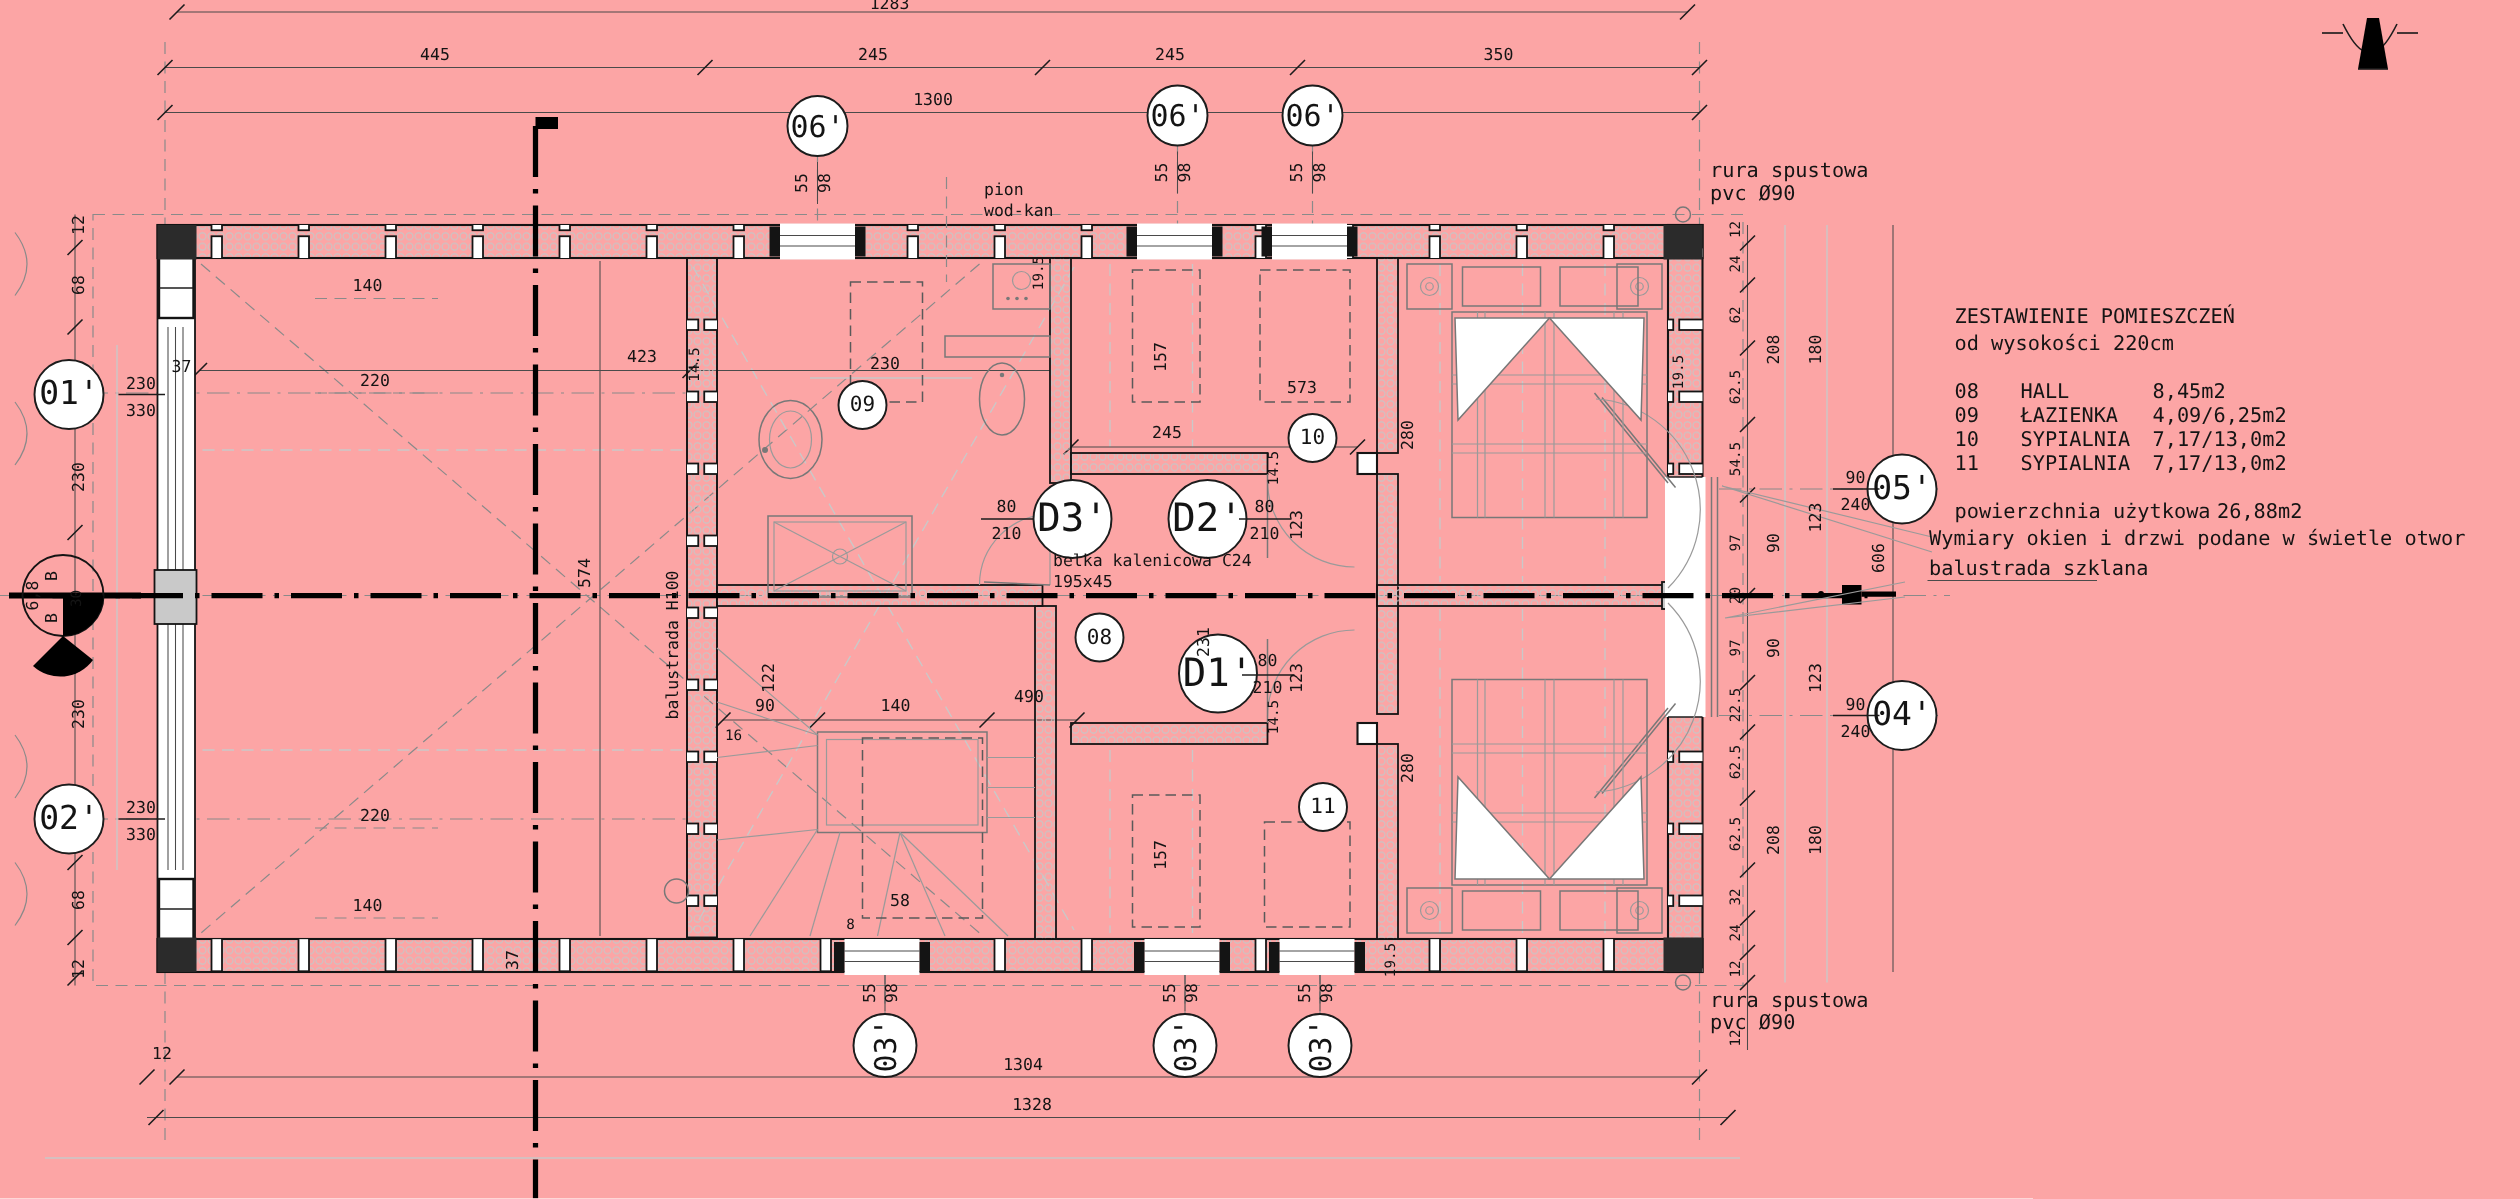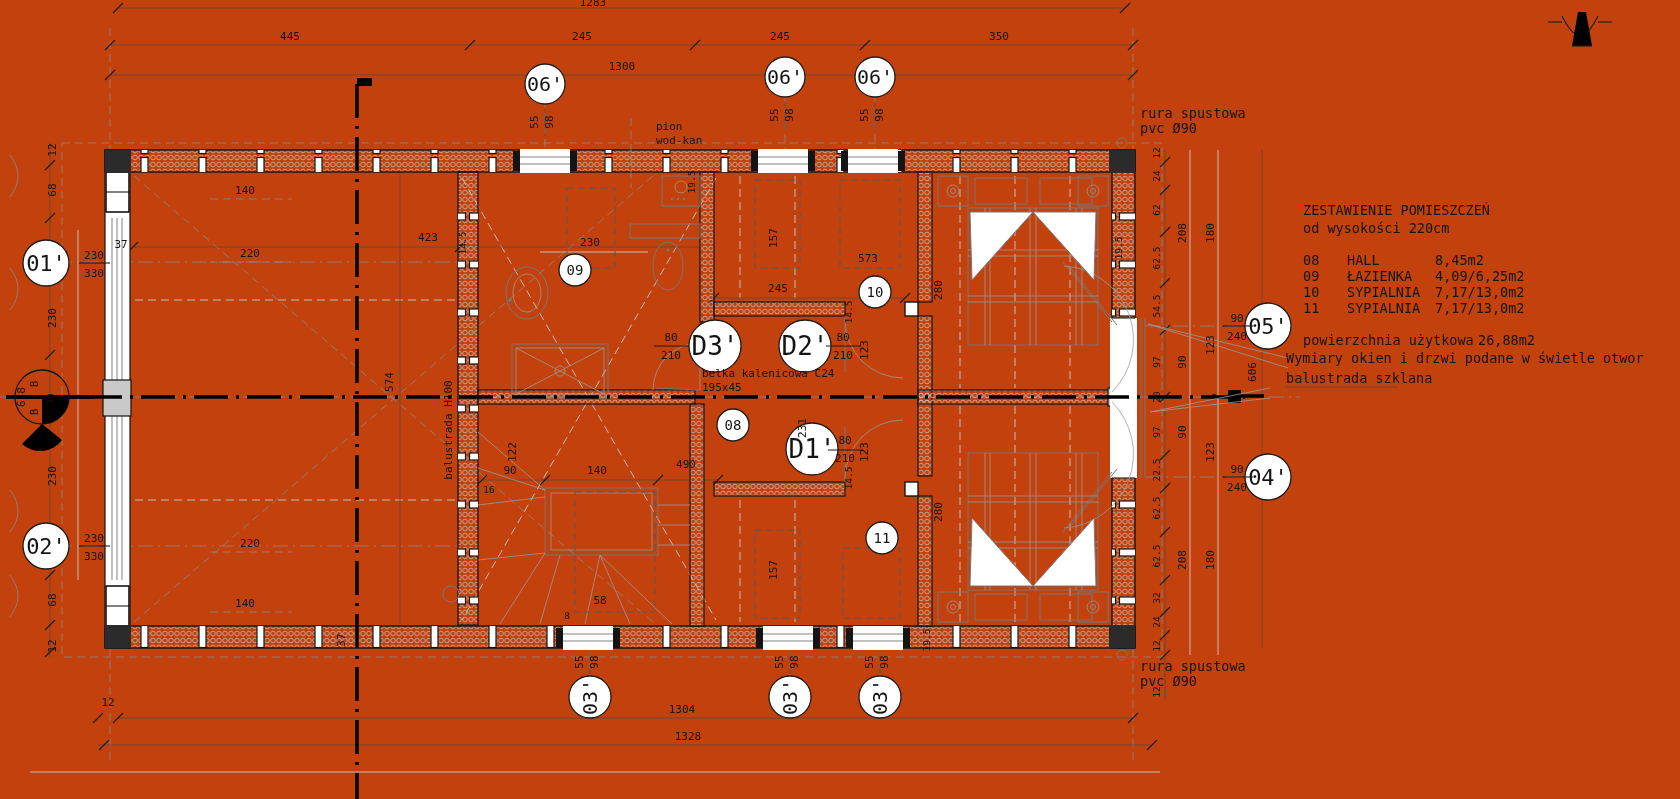--- a/index.html
+++ b/index.html
@@ -1,16 +1,16 @@
 <!DOCTYPE html>
 <html><head>
 <meta charset="utf-8">
 <style>
   html,body{margin:0;padding:0;background:#fff}
-  .stage{position:relative;width:1680px;height:799px;background:#c2410c;overflow:hidden;
+  .stage{position:relative;width:1680px;height:799px;background:#fca5a5;overflow:hidden;
          font-family:"DejaVu Sans Mono","Liberation Mono",monospace}
   svg{position:absolute;left:0;top:0}
   text{font-family:"DejaVu Sans Mono","Liberation Mono",monospace;fill:#141414}
   .t{font-size:11px;text-anchor:middle}
   .t9{font-size:9.5px;text-anchor:middle}
   .t13{font-size:13.5px;text-anchor:middle}
   .ta{text-anchor:start}
   .cnum{font-size:20px;text-anchor:middle;dominant-baseline:central}
   .cnum2{font-size:22px;text-anchor:middle;dominant-baseline:central}
   .dnum{font-size:26px;text-anchor:middle;dominant-baseline:central}

